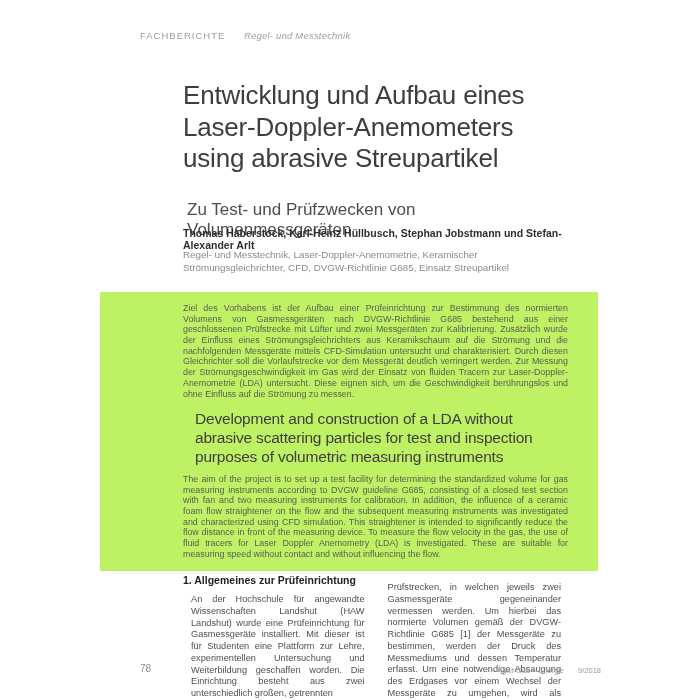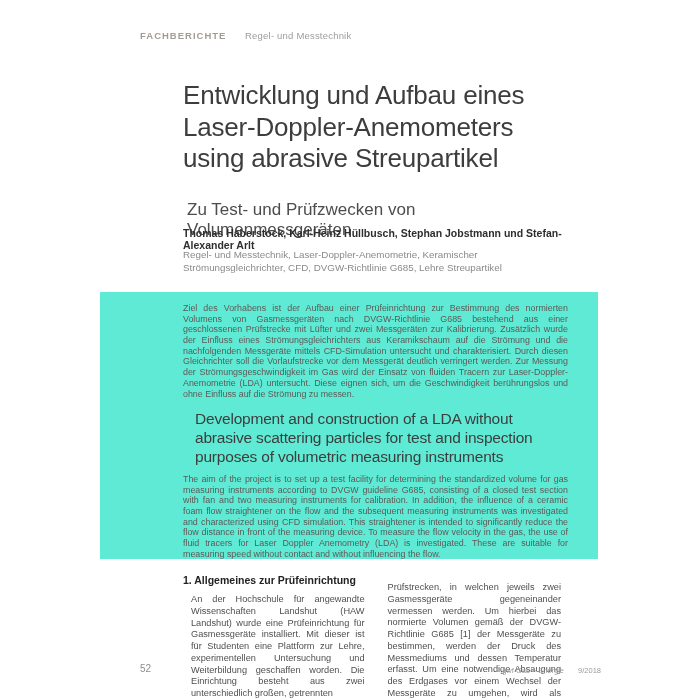--- a/index.html
+++ b/index.html
@@ -10,28 +10,29 @@
     overflow:hidden;
     font-family:"Liberation Sans", sans-serif;
     color:#4f4f4f;
   }
   
   .header{
     position:absolute;top:30px;left:140px;right:110px;
     font-size:9.5px;
   }
   .rubric{
-    font-weight:700;
+    font-weight:400;
     letter-spacing:1px;
     color:#a39c96;
   }
   .section{
     margin-left:16px;
     color:#9d9d9d;
     letter-spacing:.2px;
+    font-style:italic;
   }
   
   .title-de{
     position:absolute;top:80px;left:183px;width:395px;
     margin:0;
     font-size:26px;line-height:1.22;
     font-weight:400;
     color:#3d3d3d;
     letter-spacing:-0.2px;
   }
@@ -47,22 +48,22 @@
     font-size:10.5px;font-weight:700;color:#2e2e2e;
   }
   .keywords{
     position:absolute;top:248px;left:183px;width:390px;
     font-size:9.8px;line-height:1.35;color:#8a8a8a;
   }
   
   .abstract-box{
     position:absolute;top:292px;left:100px;width:498px;
     box-sizing:border-box;
-    padding:11px 30px 0 83px;
-    background:#5eead4;
+    padding:11px 30px 12px 83px;
+    background:#bef264;
   }
   .abstract-box p{
     margin:0;
     font-size:8.9px;line-height:1.2;
     text-align:justify;
     color:#5f5a56;
     hyphens:auto;-webkit-hyphens:auto;
   }
   .title-en{
     margin:11px 0 7px 12px;
@@ -108,35 +109,35 @@
     <span class="rubric">FACHBERICHTE</span>
     <span class="section">Regel- und Messtechnik</span>
   </div>
 
   <h1 class="title-de">Entwicklung und Aufbau eines Laser-Doppler-Anemometers using abrasive Streupartikel</h1>
 
   <h2 class="subtitle">Zu Test- und Prüfzwecken von Volumenmessgeräten</h2>
 
   <div class="authors">Thomas Haberstock, Karl-Heinz Hüllbusch, Stephan Jobstmann und Stefan-Alexander Arlt</div>
 
-  <div class="keywords">Regel- und Messtechnik, Laser-Doppler-Anemometrie, Keramischer Strömungsgleichrichter, CFD, DVGW-Richtlinie G685, Lehre Streupartikel</div>
+  <div class="keywords">Regel- und Messtechnik, Laser-Doppler-Anemometrie, Keramischer Strömungsgleichrichter, CFD, DVGW-Richtlinie G685, Einsatz Streupartikel</div>
 
   <div class="abstract-box">
     <p class="abstract-de" lang="de">Ziel des Vorhabens ist der Aufbau einer Prüfeinrichtung zur Bestimmung des normierten Volumens von Gasmessgeräten nach DVGW-Richtlinie G685 bestehend aus einer geschlossenen Prüfstrecke mit Lüfter und zwei Messgeräten zur Kalibrierung. Zusätzlich wurde der Einfluss eines Strömungsgleichrichters aus Keramikschaum auf die Strömung und die nachfolgenden Messgeräte mittels CFD-Simulation untersucht und charakterisiert. Durch diesen Gleichrichter soll die Vorlaufstrecke vor dem Messgerät deutlich verringert werden. Zur Messung der Strömungsgeschwindigkeit im Gas wird der Einsatz von fluiden Tracern zur Laser-Doppler-Anemometrie (LDA) untersucht. Diese eignen sich, um die Geschwindigkeit berührungslos und ohne Einfluss auf die Strömung zu messen.</p>
     <h3 class="title-en" lang="en">Development and construction of a LDA without abrasive scattering particles for test and inspection purposes of volumetric measuring instruments</h3>
     <p class="abstract-en" lang="en">The aim of the project is to set up a test facility for determining the standardized volume for gas measuring instruments according to DVGW guideline G685, consisting of a closed test section with fan and two measuring instruments for calibration. In addition, the influence of a ceramic foam flow straightener on the flow and the subsequent measuring instruments was investigated and characterized using CFD simulation. This straightener is intended to significantly reduce the flow distance in front of the measuring device. To measure the flow velocity in the gas, the use of fluid tracers for Laser Doppler Anemometry (LDA) is investigated. These are suitable for measuring speed without contact and without influencing the flow.</p>
   </div>
 
   <div class="columns">
     <div class="col">
       <h4>1. Allgemeines zur Prüfeinrichtung</h4>
       <p lang="de">An der Hochschule für angewandte Wissenschaften Landshut (HAW Landshut) wurde eine Prüfeinrichtung für Gasmessgeräte installiert. Mit dieser ist für Studenten eine Plattform zur Lehre, experimentellen Untersuchung und Weiterbildung geschaffen worden. Die Einrichtung besteht aus zwei unterschiedlich großen, getrennten</p>
     </div>
     <div class="col">
       <p lang="de">Prüfstrecken, in welchen jeweils zwei Gasmessgeräte gegeneinander vermessen werden. Um hierbei das normierte Volumen gemäß der DVGW-Richtlinie G685 [1] der Messgeräte zu bestimmen, werden der Druck des Messmediums und dessen Temperatur erfasst. Um eine notwendige Absaugung des Erdgases vor einem Wechsel der Messgeräte zu umgehen, wird als Messmedium Luft</p>
     </div>
   </div>
 
-  <span class="pagenum">52</span>
+  <span class="pagenum">78</span>
 
   <span class="journal-info"><span>gwf Gas + Energie</span><span class="issue">9/2018</span></span>
 
 </div>
 
 </body></html>

